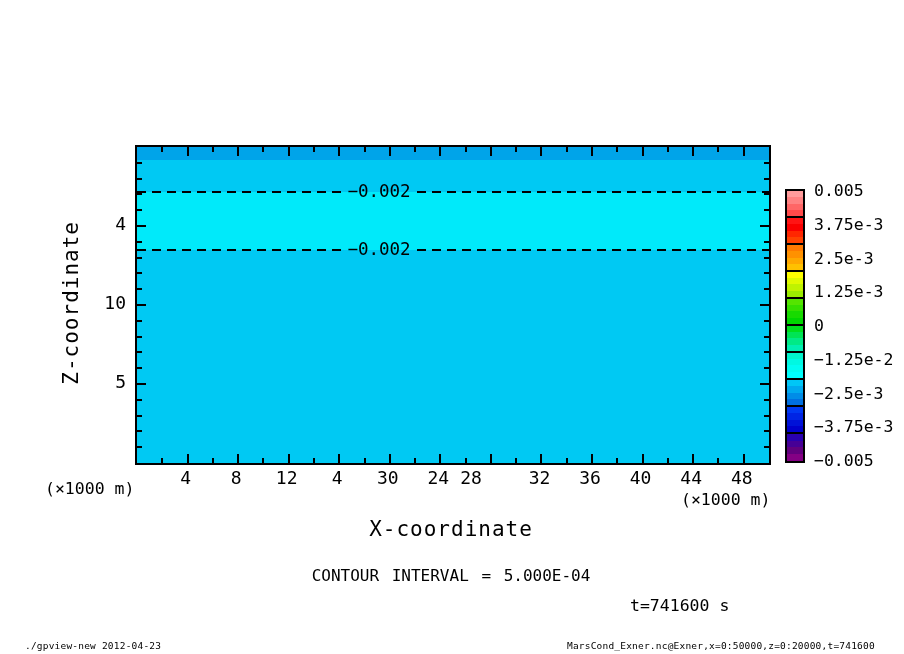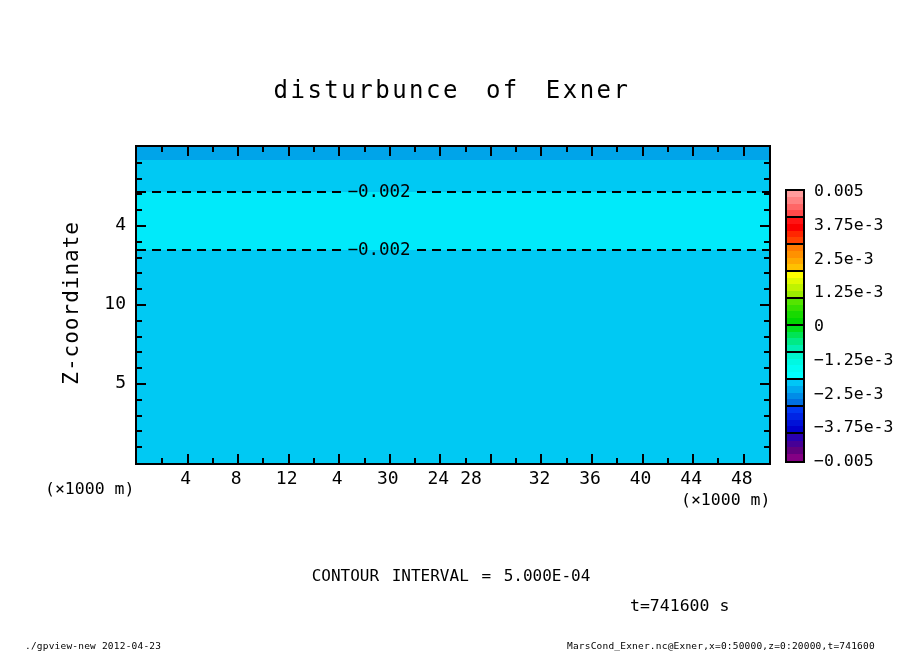--- a/index.html
+++ b/index.html
@@ -33,21 +33,20 @@
   .cb-seg{width:100%;box-sizing:border-box;}
   .cb-label{position:absolute;left:814px;width:88px;font-size:16.5px;}
   .footer{top:640px;font-size:9.5px;letter-spacing:0.2px;}
   #footer-left{left:25px;text-align:center;}
   #footer-right{left:567px;}
 </style>
 </head>
 <body>
 
 <div id="stage">
-  <div class="abs" id="plot-title">disturbunce of Exner</div>
 
   <div class="abs" id="y-axis-title-wrap">
     <span>Z-coordinate</span>
   </div>
 
   <div class="abs" id="plot-area">
       <div class="band" style="top: 0px; height: 12.64px; background: rgb(0, 164, 233);"></div>
       <div class="band" style="top: 12.64px; height: 32.39px; background: rgb(0, 201, 243);"></div>
       <div class="band" style="top: 45.03px; height: 57.986px; background: rgb(0, 234, 250);"></div>
       <div class="band" style="top: 103.016px; height: 212.984px; background: rgb(0, 201, 243);"></div>
@@ -141,20 +140,21 @@
       <div class="tick" style="top: 46.4px; height: 2px; width: 5px; right: 0px;"></div>
       <div class="tick" style="top: 30.6px; height: 2px; width: 5px; left: 0px;"></div>
       <div class="tick" style="top: 30.6px; height: 2px; width: 5px; right: 0px;"></div>
       <div class="tick" style="top: 14.8px; height: 2px; width: 5px; left: 0px;"></div>
       <div class="tick" style="top: 14.8px; height: 2px; width: 5px; right: 0px;"></div>
     </div>
 
   <div class="abs unit-label" style="left:45px;top:479px;">(×1000 m)</div>
   <div class="abs unit-label" style="left:681px;top:490px;">(×1000 m)</div>
 
+  <div class="abs" id="x-axis-title">X-coordinate</div>
 
   <div class="abs" id="contour-interval">CONTOUR INTERVAL = 5.000E-04</div>
   <div class="abs" id="time-label">t=741600 s</div>
 
   <div class="abs" id="colorbar">
       <div class="cb-seg" style="height: 27px; border-bottom: 2px solid rgb(0, 0, 0); background: linear-gradient(rgb(255, 156, 156) 0%, rgb(255, 156, 156) 25%, rgb(255, 130, 130) 25%, rgb(255, 130, 130) 50%, rgb(255, 102, 102) 50%, rgb(255, 102, 102) 75%, rgb(255, 74, 74) 75%, rgb(255, 74, 74) 100%);"></div>
       <div class="cb-seg" style="height: 27px; border-bottom: 2px solid rgb(0, 0, 0); background: linear-gradient(rgb(255, 20, 20) 0%, rgb(255, 20, 20) 25%, rgb(250, 0, 0) 25%, rgb(250, 0, 0) 50%, rgb(255, 38, 0) 50%, rgb(255, 38, 0) 75%, rgb(255, 66, 0) 75%, rgb(255, 66, 0) 100%);"></div>
       <div class="cb-seg" style="height: 27px; border-bottom: 2px solid rgb(0, 0, 0); background: linear-gradient(rgb(255, 122, 0) 0%, rgb(255, 122, 0) 25%, rgb(255, 145, 0) 25%, rgb(255, 145, 0) 50%, rgb(255, 168, 0) 50%, rgb(255, 168, 0) 75%, rgb(255, 193, 0) 75%, rgb(255, 193, 0) 100%);"></div>
       <div class="cb-seg" style="height: 27px; border-bottom: 2px solid rgb(0, 0, 0); background: linear-gradient(rgb(255, 255, 0) 0%, rgb(255, 255, 0) 25%, rgb(224, 250, 0) 25%, rgb(224, 250, 0) 50%, rgb(191, 243, 0) 50%, rgb(191, 243, 0) 75%, rgb(156, 236, 0) 75%, rgb(156, 236, 0) 100%);"></div>
       <div class="cb-seg" style="height: 27px; border-bottom: 2px solid rgb(0, 0, 0); background: linear-gradient(rgb(85, 228, 0) 0%, rgb(85, 228, 0) 25%, rgb(54, 223, 0) 25%, rgb(54, 223, 0) 50%, rgb(24, 218, 0) 50%, rgb(24, 218, 0) 75%, rgb(0, 214, 0) 75%, rgb(0, 214, 0) 100%);"></div>
@@ -180,17 +180,17 @@
     <div class="abs x-tick-label" style="left: 673.16px; top: 467px;">44</div>
     <div class="abs x-tick-label" style="left: 723.72px; top: 467px;">48</div>
     <div class="abs y-tick-label" style="left: 92px; top: 371px;">5</div>
     <div class="abs y-tick-label" style="left: 92px; top: 292px;">10</div>
     <div class="abs y-tick-label" style="left: 92px; top: 213px;">4</div>
     <div class="cb-label" style="top: 181px;">0.005</div>
     <div class="cb-label" style="top: 214.75px;">3.75e-3</div>
     <div class="cb-label" style="top: 248.5px;">2.5e-3</div>
     <div class="cb-label" style="top: 282.25px;">1.25e-3</div>
     <div class="cb-label" style="top: 316px;">0</div>
-    <div class="cb-label" style="top: 349.75px;">−1.25e-3</div>
+    <div class="cb-label" style="top: 349.75px;">−1.25e-2</div>
     <div class="cb-label" style="top: 383.5px;">−2.5e-3</div>
     <div class="cb-label" style="top: 417.25px;">−3.75e-3</div>
     <div class="cb-label" style="top: 451px;">−0.005</div>
   </div>
 
 </body></html>

